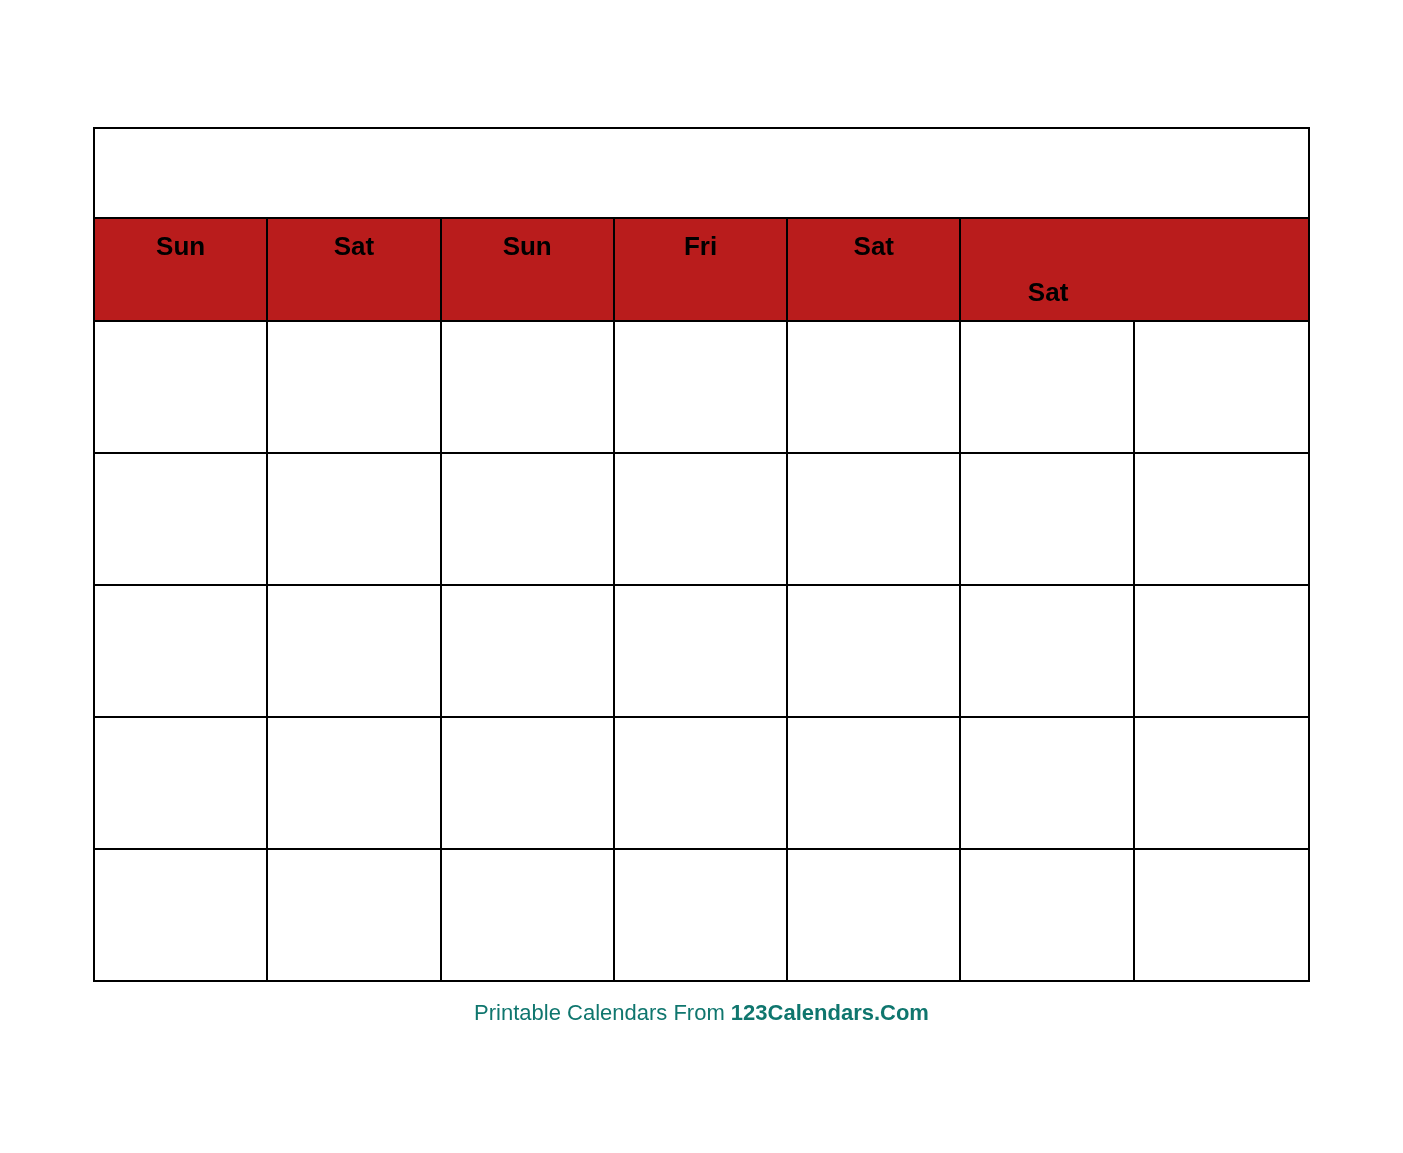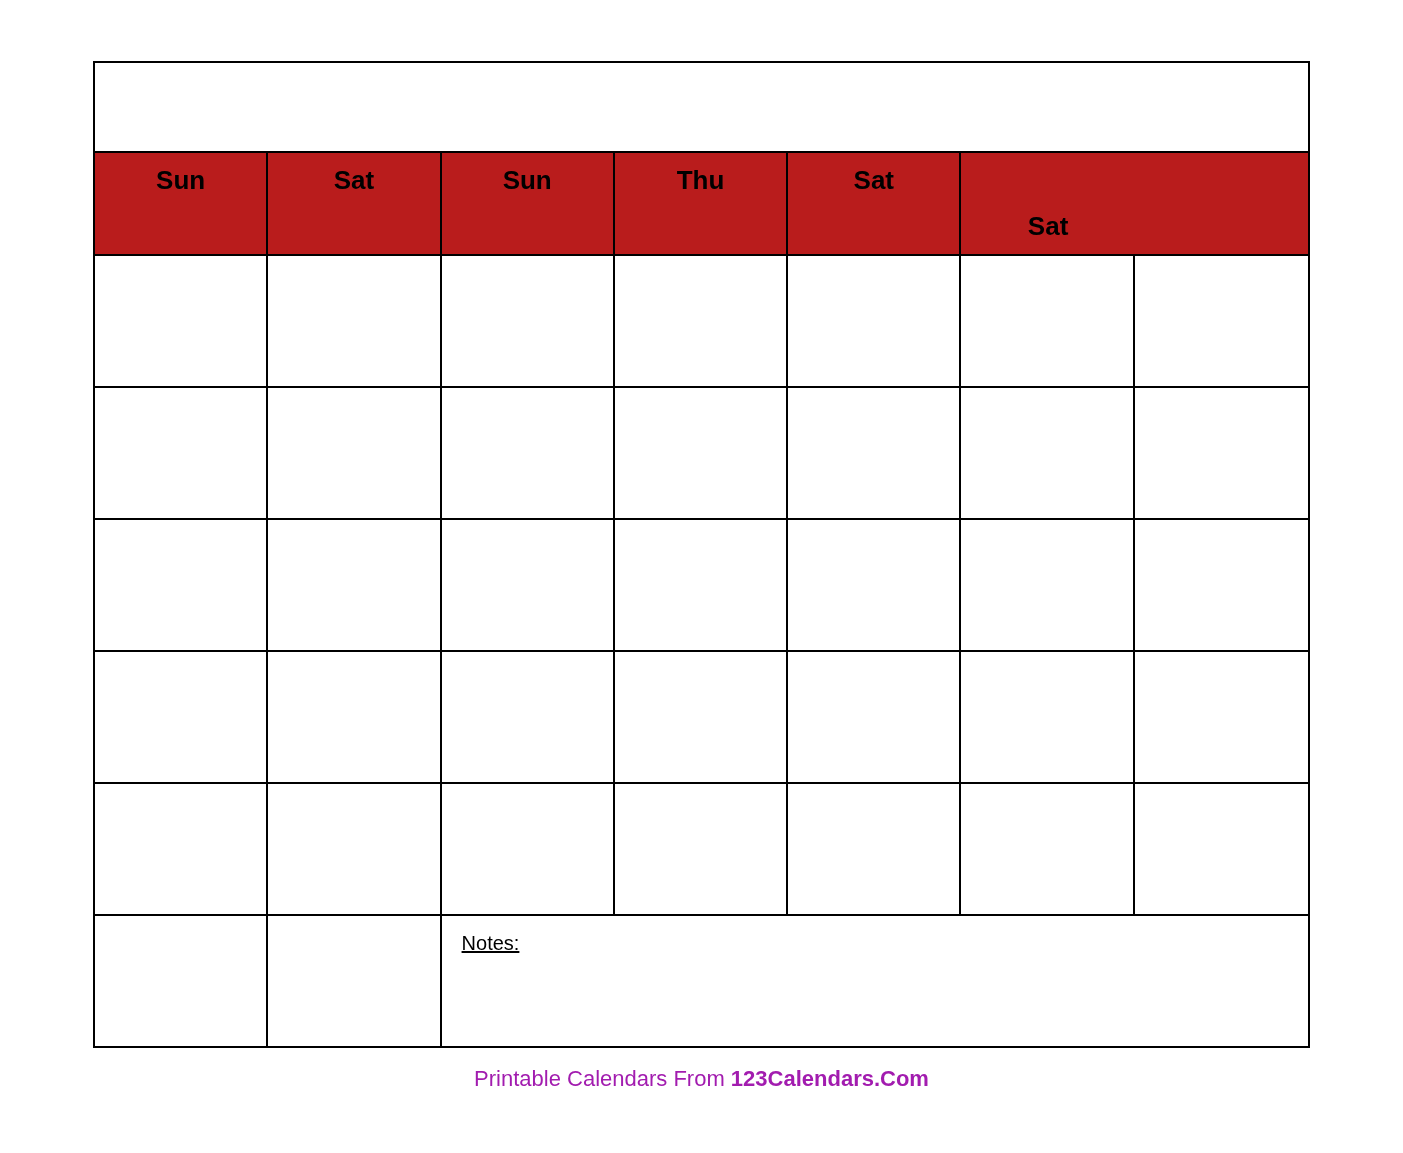--- a/index.html
+++ b/index.html
@@ -95,21 +95,21 @@
     }
 
     .notes-label {
       font-size: 20px;
       text-decoration: underline;
     }
 
     .footer {
       margin-top: 18px;
       font-size: 22px;
-      color: #a21caf;
+      color: #0f766e;
       text-align: center;
     }
 
     .footer span {
       font-weight: normal;
     }
 
     .footer strong {
       font-weight: bold;
     }
@@ -118,21 +118,21 @@
 <body>
 
 <div class="calendar-wrapper">
 
   <div class="calendar-title-row"></div>
 
   <div class="calendar-header">
     <div class="day-name">Sun</div>
     <div class="day-name">Sat</div>
     <div class="day-name">Sun</div>
-    <div class="day-name">Thu</div>
+    <div class="day-name">Fri</div>
     <div class="day-name">Sat</div>
     <div class="day-name">Sat</div>
   </div>
 
   <div class="calendar-body">
 
     <div class="calendar-row">
       <div class="calendar-cell"></div>
       <div class="calendar-cell"></div>
       <div class="calendar-cell"></div>
@@ -175,25 +175,18 @@
     <div class="calendar-row">
       <div class="calendar-cell"></div>
       <div class="calendar-cell"></div>
       <div class="calendar-cell"></div>
       <div class="calendar-cell"></div>
       <div class="calendar-cell"></div>
       <div class="calendar-cell"></div>
       <div class="calendar-cell"></div>
     </div>
 
-    <div class="notes-row">
-      <div class="notes-cell-empty" style="border-right: 2.5px solid #000;"></div>
-      <div class="notes-cell-empty" style="border-right: 2.5px solid #000;"></div>
-      <div class="notes-cell-content">
-        <span class="notes-label">Notes:</span>
-      </div>
-    </div>
   </div>
 </div>
 
 <div class="footer">
   <span>Printable Calendars From </span><strong>123Calendars.Com</strong>
 </div>
 
 </body></html>

